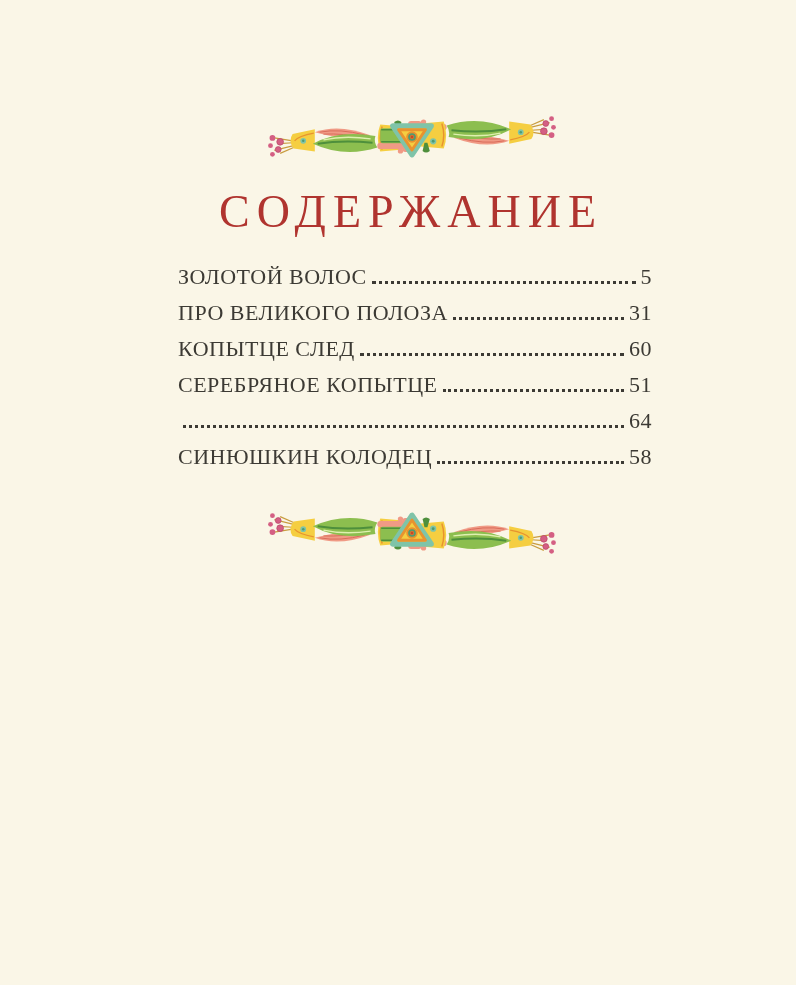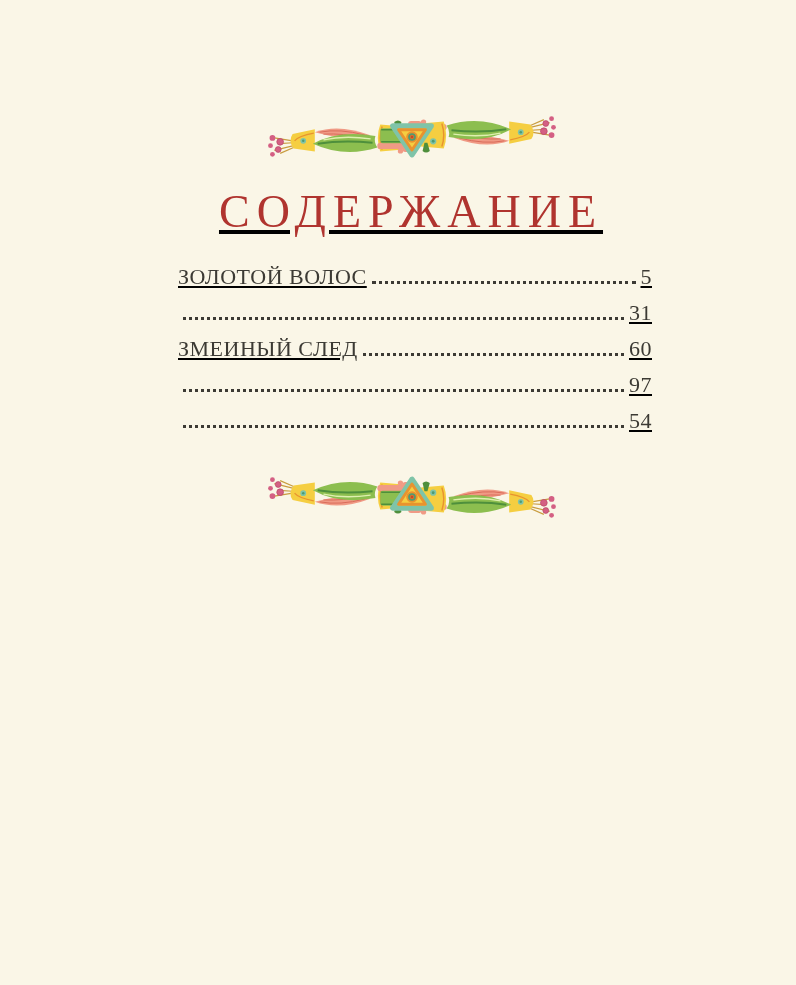--- a/index.html
+++ b/index.html
@@ -10,21 +10,21 @@
     --berry:#D45F83; --berry-deep:#B94767;
     --teal:#7FC4A8; --teal-dark:#4F9B72; --red-core:#C03A2A;
     --stem:#C99C3F; --dot-cream:#FBF4D8;
   }
   html,body{margin:0;padding:0;}
   body{
     width:796px;height:985px;background:var(--cream);
     font-family:"Liberation Serif","DejaVu Serif",serif;
     overflow:hidden;
   }
-  .page{position:relative;width:796px;height:815px;text-decoration:underline;}
+  .page{position:relative;width:796px;height:815px;}
   .ornament{display:block;width:308px;height:53px;margin-left:258px;}
   .orn-top{padding-top:110px;}
   .orn-bottom{margin-top:38px;transform:scaleY(-1);}
   .title{
     margin:26px 0 0 0;padding-left:26px;text-align:center;
     color:var(--title-red);font-size:46px;font-weight:400;
     letter-spacing:7px;line-height:1.0;
   }
   .toc{width:474px;margin:18px 0 0 178px;}
   .toc-row{
@@ -121,39 +121,46 @@
 
   <div class="toc">
 
     <div class="toc-row">
       <span class="toc-title">ЗОЛОТОЙ ВОЛОС</span>
       <span class="leader"></span>
       <span class="toc-page">5</span>
     </div>
 
     <div class="toc-row">
+      <span class="toc-title">ПРО ВЕЛИКОГО ПОЛОЗА</span>
       <span class="leader"></span>
       <span class="toc-page">31</span>
     </div>
 
     <div class="toc-row">
-      <span class="toc-title">ЗМЕИНЫЙ СЛЕД</span>
+      <span class="toc-title">КОПЫТЦЕ СЛЕД</span>
       <span class="leader"></span>
       <span class="toc-page">60</span>
     </div>
 
-
     <div class="toc-row">
+      <span class="toc-title">СЕРЕБРЯНОЕ КОПЫТЦЕ</span>
       <span class="leader"></span>
-      <span class="toc-page">97</span>
+      <span class="toc-page">51</span>
     </div>
 
     <div class="toc-row">
       <span class="leader"></span>
-      <span class="toc-page">54</span>
+      <span class="toc-page">64</span>
+    </div>
+
+    <div class="toc-row">
+      <span class="toc-title">СИНЮШКИН КОЛОДЕЦ</span>
+      <span class="leader"></span>
+      <span class="toc-page">58</span>
     </div>
 
   </div>
 
   <div>
     <svg class="ornament orn-bottom" viewBox="0 0 640 110" aria-label="floral-watercolor-divider-triangle-up">
       <use href="#orn-full"></use>
     </svg>
   </div>
 

